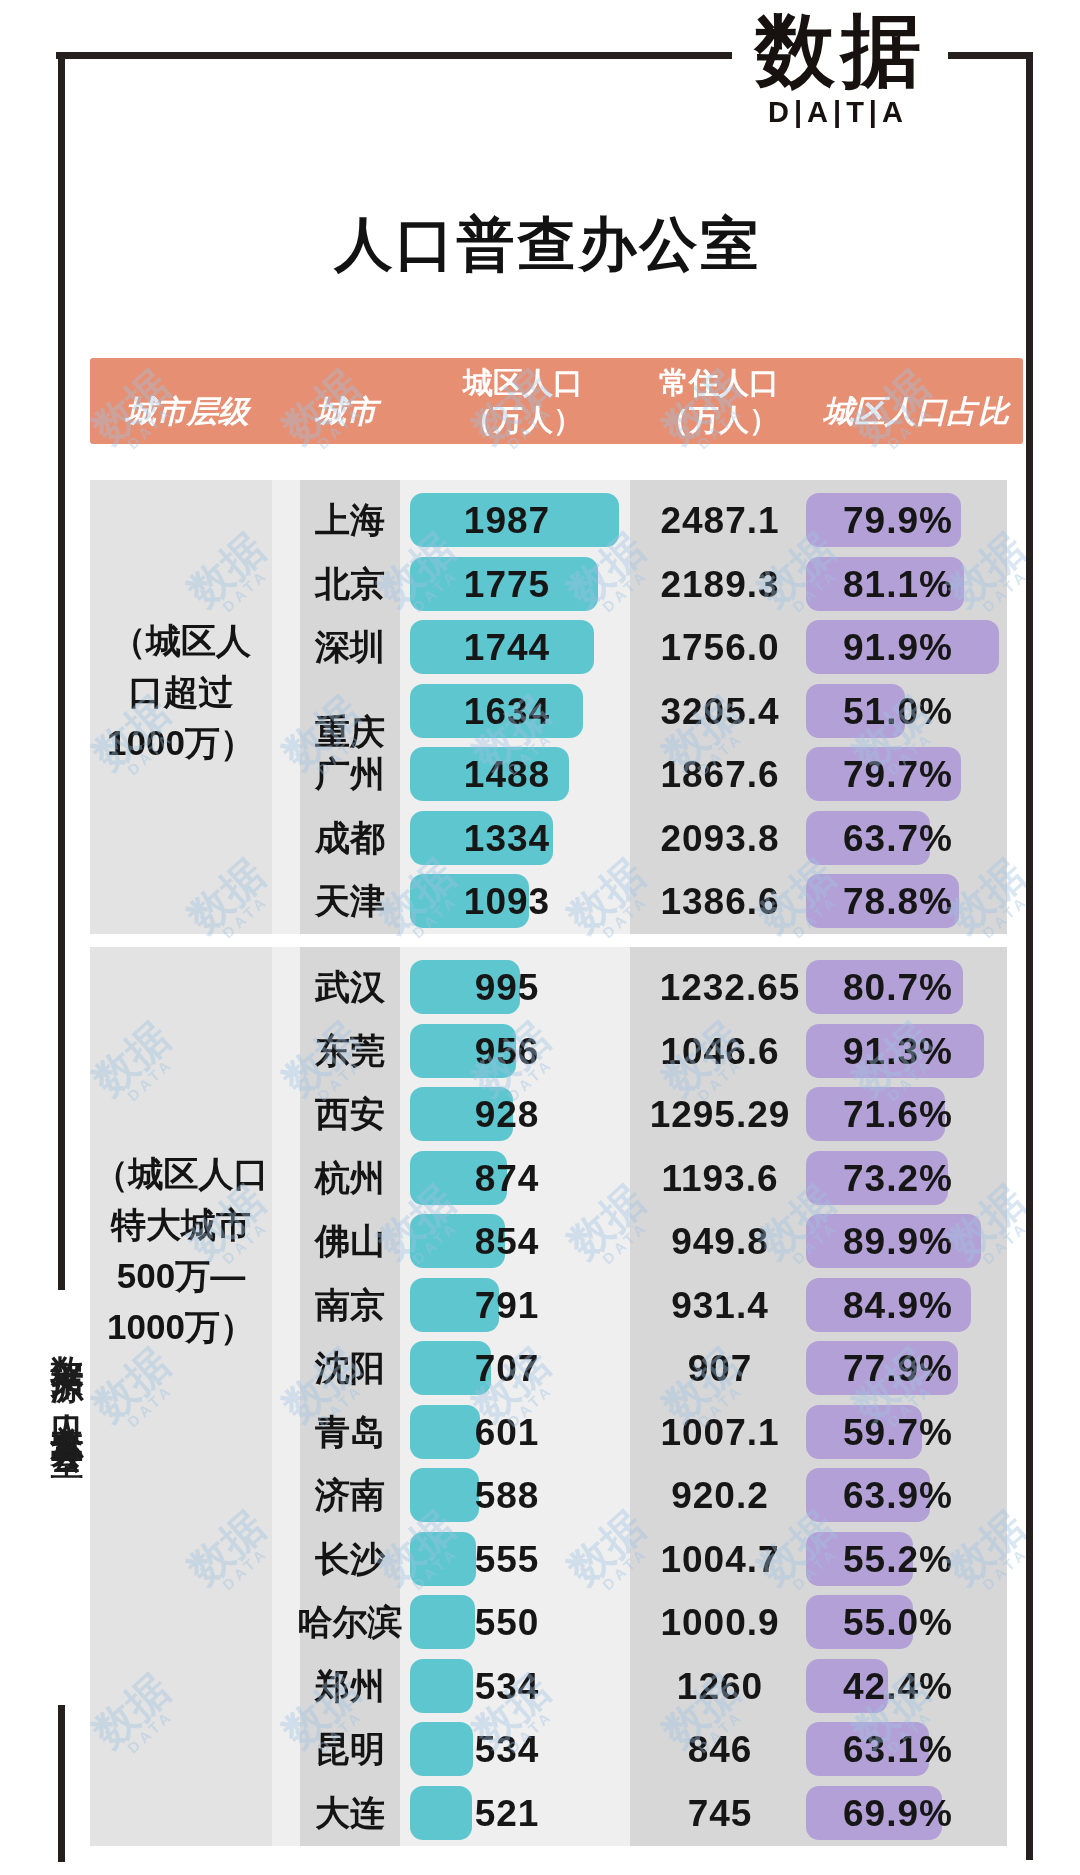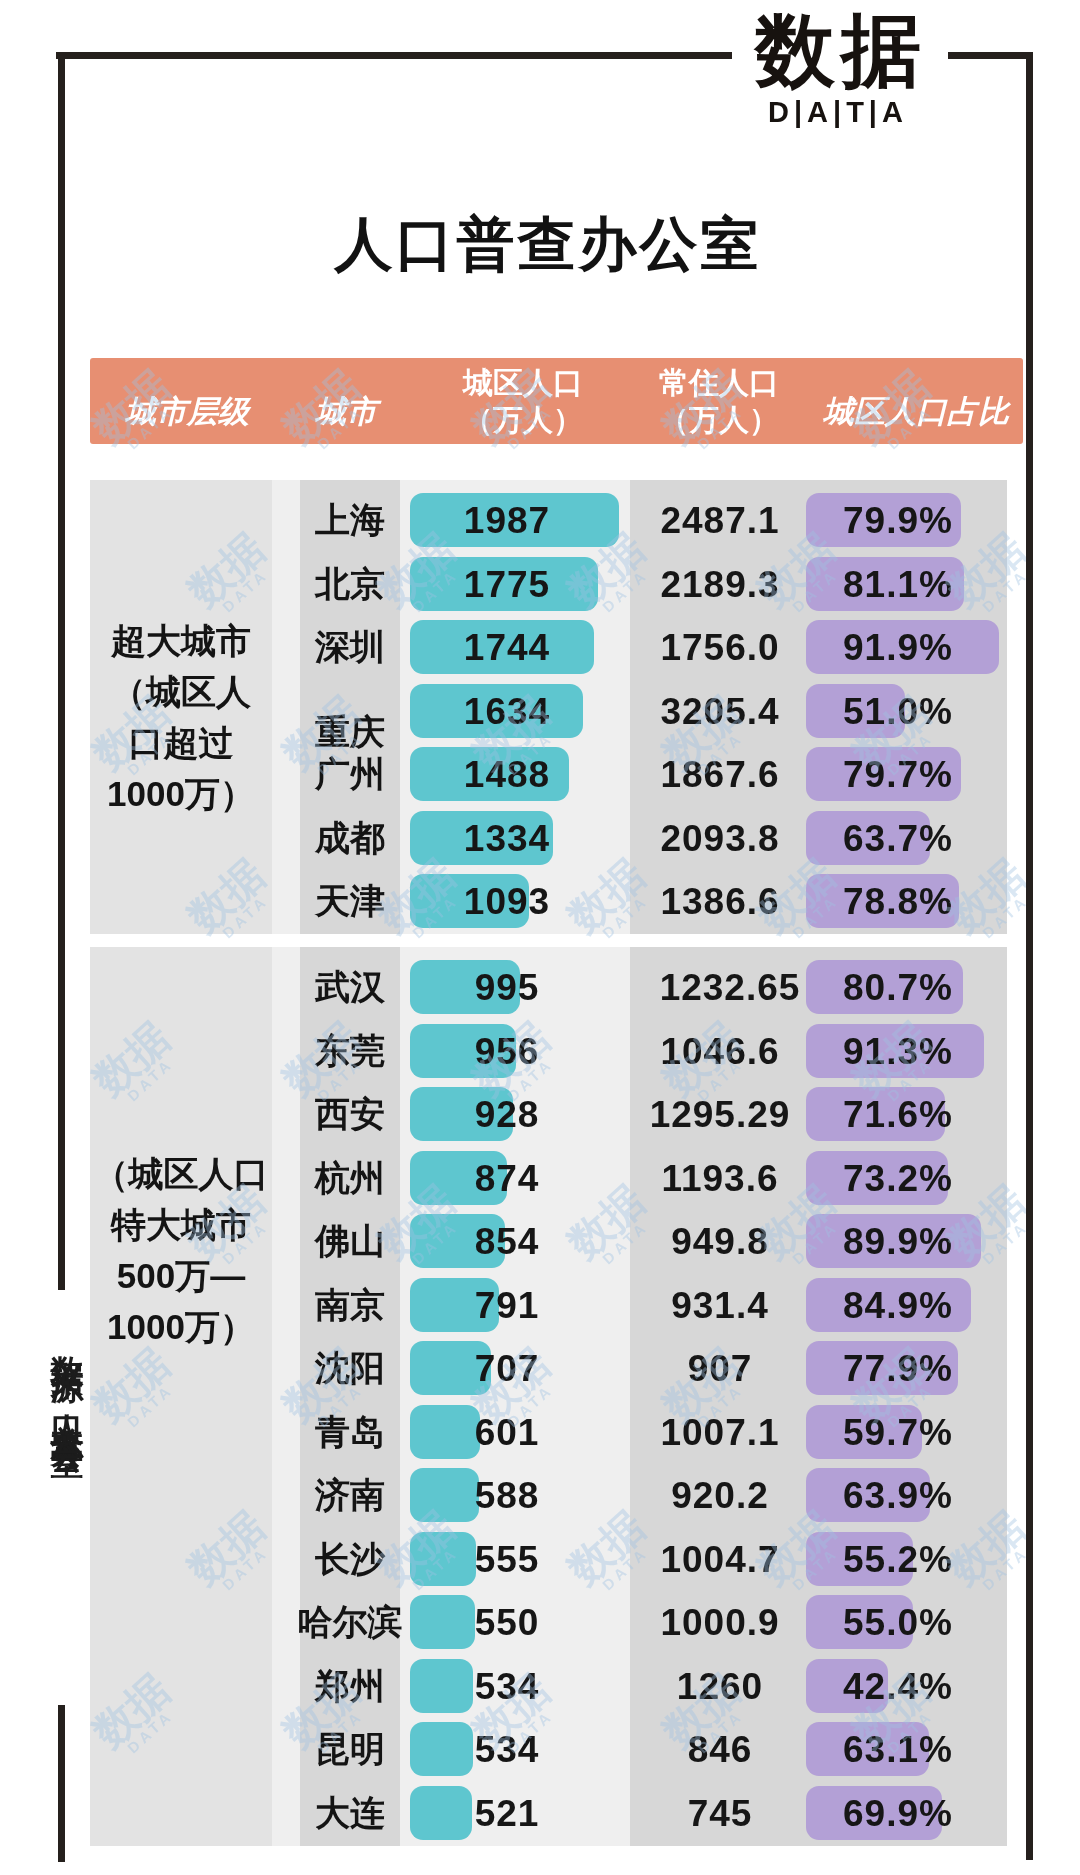--- a/index.html
+++ b/index.html
@@ -99,21 +99,20 @@
 <div class="abs strip-tier g1"></div>
 <div class="abs strip-tier g2"></div>
 <div class="abs strip-city g1"></div>
 <div class="abs strip-city g2"></div>
 <div class="abs strip-resident g1"></div>
 <div class="abs strip-resident g2"></div>
 <div class="abs strip-share g1"></div>
 <div class="abs strip-share g2"></div>
 
 <div class="abs tier-label" id="tier-label-1" style="top:615px;">
-    <div>超大城市</div>
     <div>（城区人</div>
     <div>口超过</div>
     <div>1000万）</div>
   </div>
 <div class="abs tier-label" id="tier-label-2" style="top:1148px;">
     <div>（城区人口</div>
     <div>特大城市</div>
     <div>500万—</div>
     <div>1000万）</div>
   </div>

